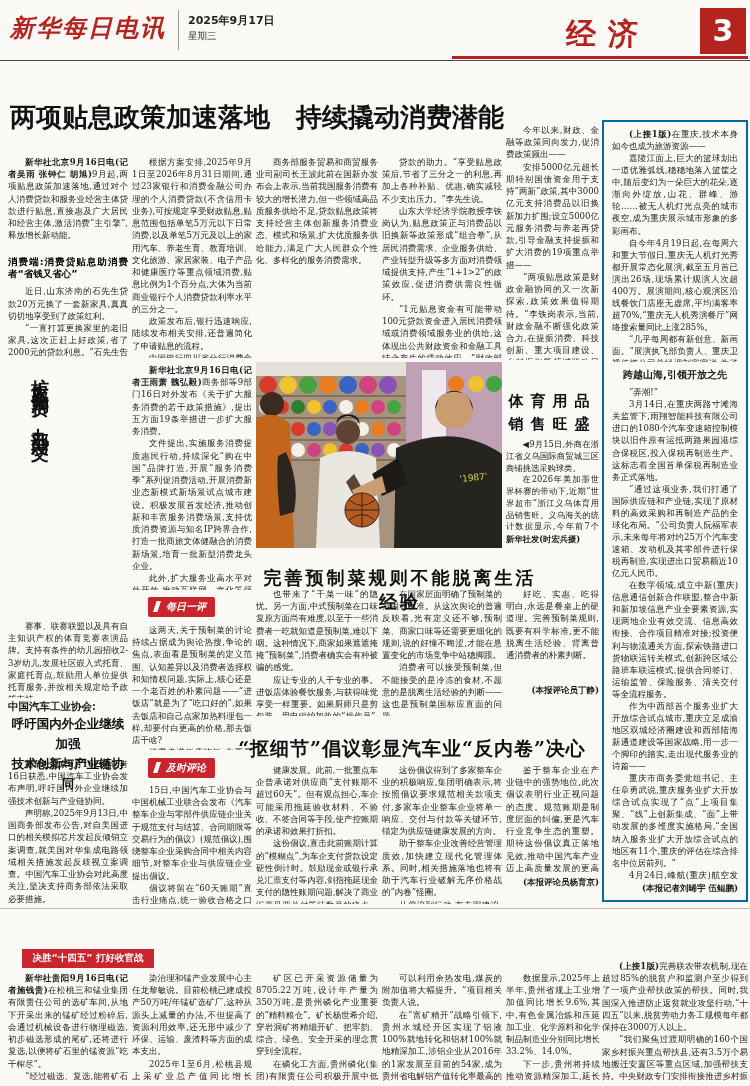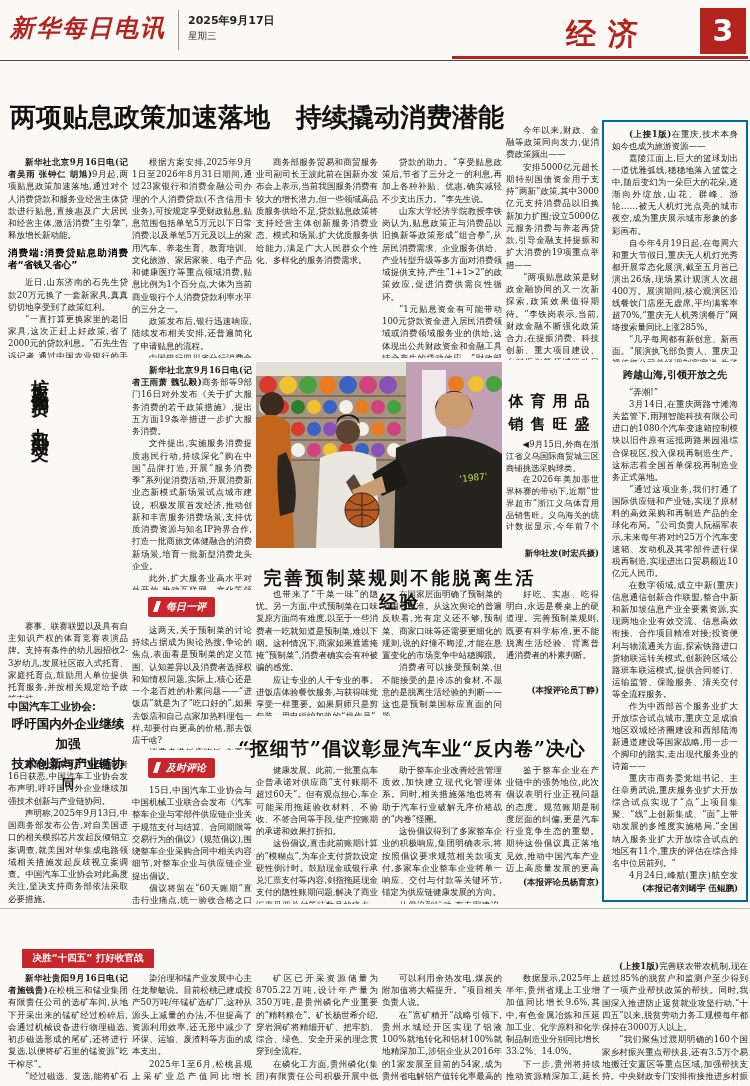--- a/index.html
+++ b/index.html
@@ -22,21 +22,21 @@
   .rule-red{position:absolute;left:452px;top:56px;width:296px;height:3px;background:#b5231f;}
   
   .lead-hl{position:absolute;left:10px;top:84px;width:494px;text-align:right;font-size:26px;
         line-height:1.25;font-weight:900;font-family:"DejaVu Sans",sans-serif;color:#111;}
   .serif-hl{font-family:"DejaVu Serif",serif;font-weight:bold;color:#111;}
   
   .tcol{position:absolute;font-size:8.5px;line-height:1.44;text-align:justify;overflow:hidden;color:#1d1d1d;}
   .para{margin:0;text-indent:2em;}
   .b{font-weight:bold;}
   .sub{font-weight:bold;font-family:"DejaVu Sans",sans-serif;font-size:9.5px;line-height:1.35;
-        margin:5px 0 4px;text-indent:0;color:#000;}
+        margin:14px 0 4px;text-indent:0;color:#000;}
   .sign{text-align:right;font-weight:bold;margin-top:2px;}
   
   .vert-hl{position:absolute;left:28px;top:364px;height:256px;writing-mode:vertical-rl;
         text-orientation:upright;font-size:18px;font-weight:bold;letter-spacing:4px;
         font-family:"DejaVu Serif",serif;color:#111;}
   
   .badge{position:absolute;background:#c8252c;color:#fff;font-size:10px;font-weight:bold;
         font-style:italic;padding:3px 9px 3px 18px;border-radius:2px;
         font-family:"DejaVu Sans",sans-serif;}
   .badge .sw{position:absolute;left:5px;top:4px;width:8px;height:11px;background:#fff;
@@ -55,21 +55,21 @@
   .jump-part1{max-height:234px;overflow:hidden;}
   .jump-sub{text-align:center;font-weight:bold;font-size:10px;margin:6px 0 4px;
         font-family:"DejaVu Sans",sans-serif;}
   .jump-part2{flex:1;overflow:hidden;}
   
   .photo{position:absolute;left:256px;top:362px;width:246px;height:186px;overflow:hidden;}
   .caption-box{position:absolute;left:506px;top:390px;width:93px;height:168px;overflow:hidden;}
   .cap-title{text-align:center;font-size:15px;font-weight:bold;letter-spacing:7px;line-height:1.5;
         font-family:"DejaVu Serif",serif;color:#111;}
   .cap-text{font-size:8.3px;line-height:1.42;text-align:justify;height:92px;overflow:hidden;margin-top:4px;}
-  .cap-credit{font-size:8.3px;font-weight:bold;text-align:right;margin-top:17px;}
+  .cap-credit{font-size:8.3px;font-weight:bold;text-align:left;margin-top:3px;}
   
   .kicker{position:absolute;left:8px;top:700px;width:120px;font-size:10.5px;font-weight:bold;}
   .auto-hl{position:absolute;left:8px;top:714px;width:120px;text-align:center;font-size:12.5px;
         line-height:1.6;}
   
   .rule-bottom{position:absolute;left:0;top:908px;width:750px;height:1px;background:#bbb;}
   .bottom-hl{position:absolute;left:18px;top:914px;width:596px;text-align:center;font-size:22px;
         letter-spacing:0.5px;}
   .pov-hl{position:absolute;left:602px;top:942px;width:146px;text-align:center;font-size:9.8px;
         font-weight:bold;font-family:"DejaVu Sans",sans-serif;}
@@ -280,22 +280,22 @@
       </div>
   </div>
   <div class="tcol" style="left:256px;top:764px;width:122px;height:140px;">
     <div>
         <p class="para">健康发展。此前,一批重点车企曾承诺对供应商“支付账期不超过60天”。但有观点担心,车企可能采用拖延验收材料、不验收、不签合同等手段,使产控账期的承诺和效果打折扣。</p>
         <p class="para">这份倡议,直击此前账期计算的“模糊点”,为车企支付货款设定硬性倒计时。鼓励现金或银行承兑汇票支付等内容,剑指拖延现金支付的隐性账期问题,解决了商业汇票见票兑付等待数月的痛点。落实这份倡议,有助于引导行业企业将账期承诺落到实处,对促进行业规范发展有重要意义。</p>
       </div>
   </div>
   <div class="tcol" style="left:382px;top:764px;width:120px;height:140px;">
     <div>
+        <p class="para">这份倡议得到了多家整车企业的积极响应,集团明确表示,将按照倡议要求规范相关款项支付,多家车企业整车企业将单一响应、交付与付款等关键环节,锚定为供应链健康发展的方向。</p>
         <p class="para">助于整车企业改善经营管理质效,加快建立现代化管理体系。同时,相关措施落地也将有助于汽车行业破解无序价格战的“内卷”怪圈。</p>
-        <p class="para">这份倡议得到了多家整车企业的积极响应,集团明确表示,将按照倡议要求规范相关款项支付,多家车企业整车企业将单一响应、交付与付款等关键环节,锚定为供应链健康发展的方向。</p>
         <p class="para">从倡议到行动,有专家建议,接受现金支付比例、接受票据比例等指标应纳入监管,推动我国汽车产业“反内卷”走向深入。</p>
       </div>
   </div>
   <div class="tcol" style="left:506px;top:764px;width:93px;height:140px;">
     <div style="height:110px;overflow:hidden;">
         <p class="para">鉴于整车企业在产业链中的强势地位,此次倡议表明行业正视问题的态度。规范账期是制度层面的纠偏,更是汽车行业竞争生态的重塑。期待这份倡议真正落地见效,推动中国汽车产业迈上高质量发展的更高台阶。</p>
       </div>
     <div class="sign">(本报评论员杨育京)</div>
   </div>
 

